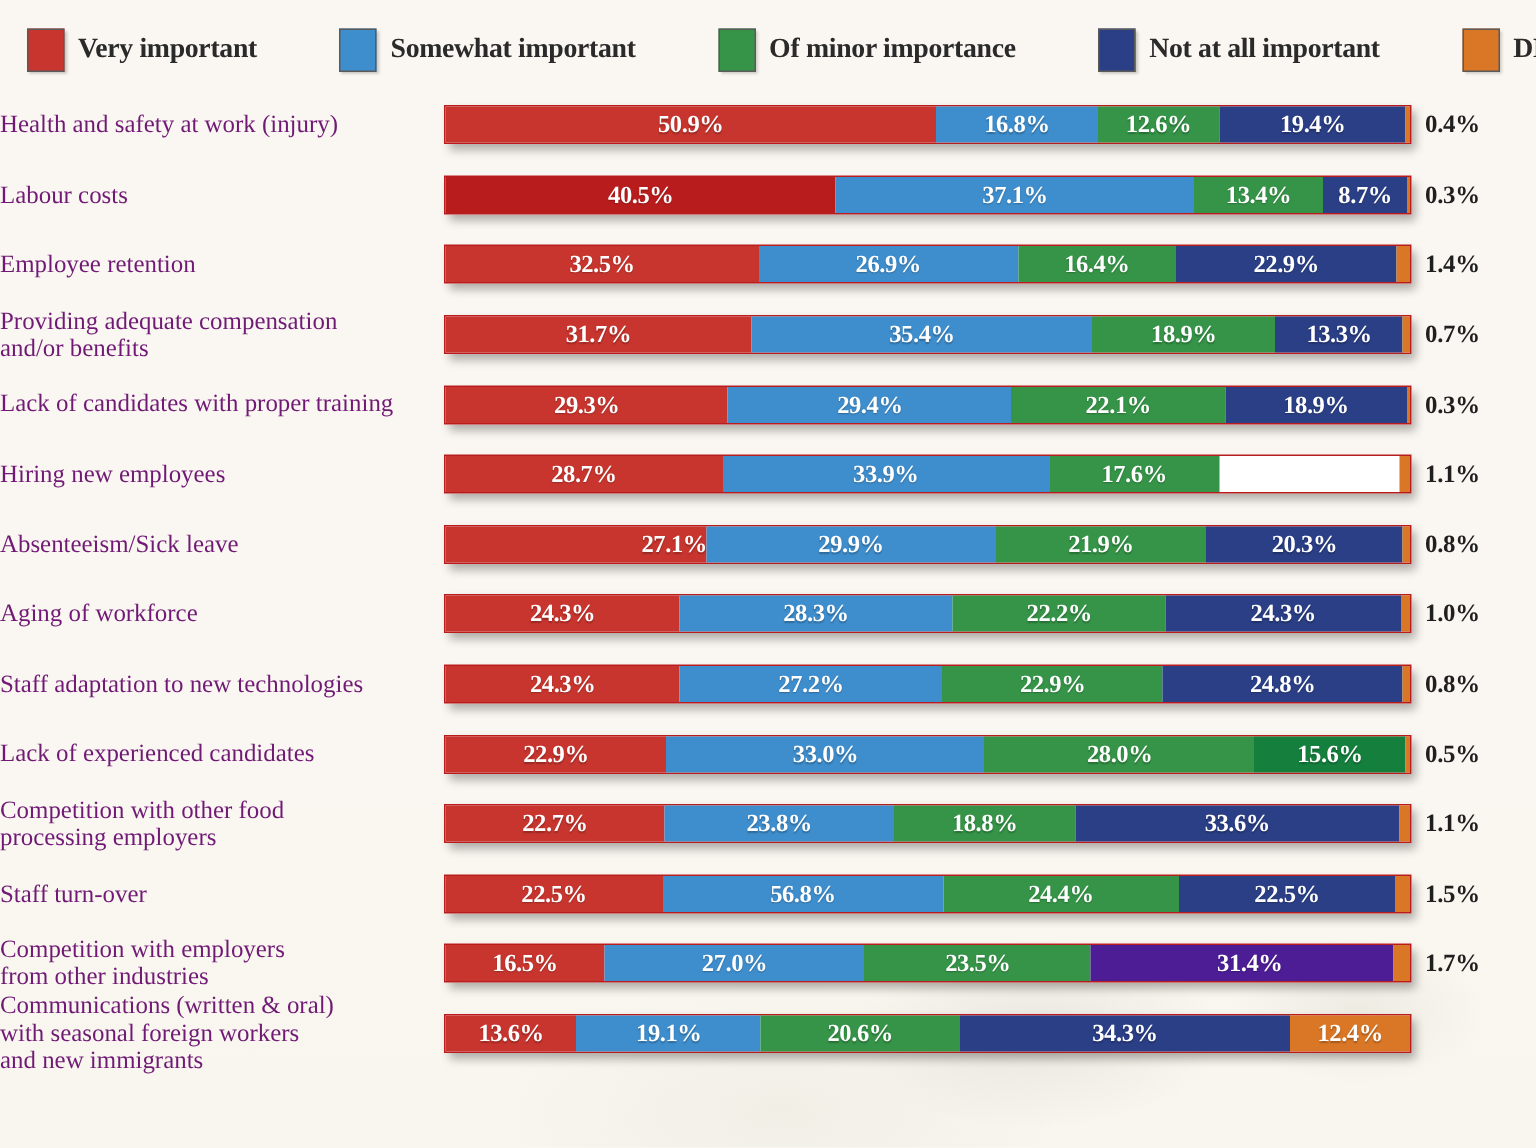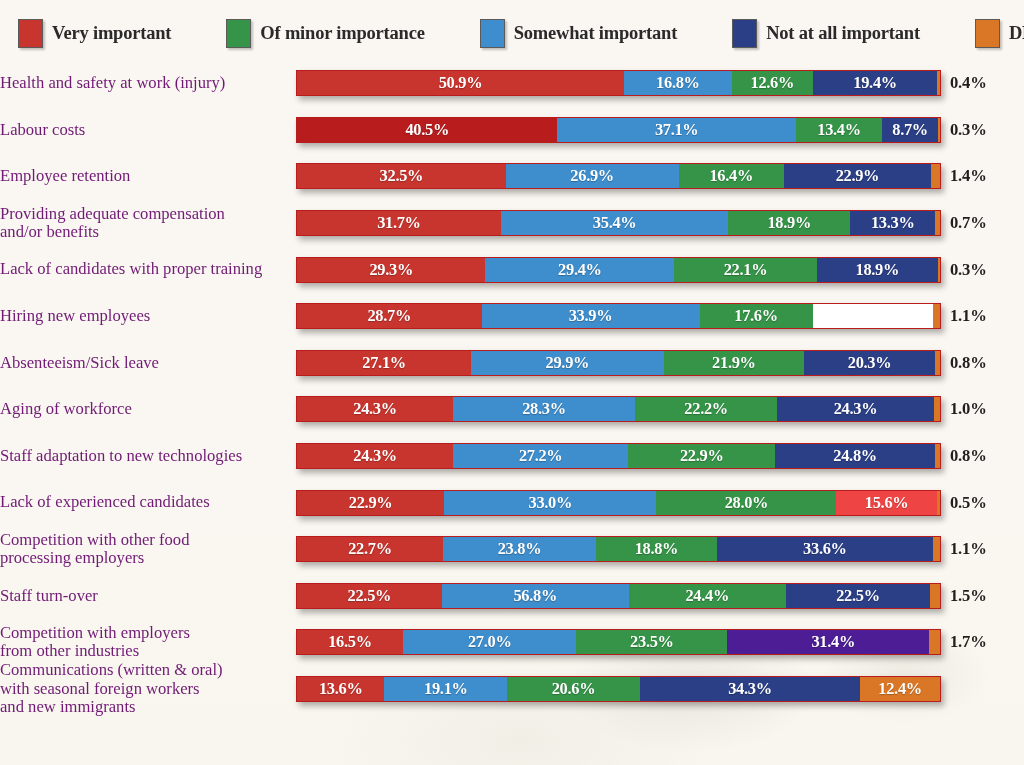--- a/index.html
+++ b/index.html
@@ -133,26 +133,26 @@
 <div id="bg-wash"></div>
 
 <div id="page">
 
   <div id="legend">
       <div class="legend-item">
         <div class="legend-swatch" style="background: rgb(200, 53, 46);"></div>
         <div class="legend-label">Very important</div>
       </div>
       <div class="legend-item">
+        <div class="legend-swatch" style="background: rgb(62, 141, 204);"></div>
+        <div class="legend-label">Somewhat important</div>
+      </div>
+      <div class="legend-item">
         <div class="legend-swatch" style="background: rgb(53, 148, 71);"></div>
         <div class="legend-label">Of minor importance</div>
-      </div>
-      <div class="legend-item">
-        <div class="legend-swatch" style="background: rgb(62, 141, 204);"></div>
-        <div class="legend-label">Somewhat important</div>
       </div>
       <div class="legend-item">
         <div class="legend-swatch" style="background: rgb(43, 63, 135);"></div>
         <div class="legend-label">Not at all important</div>
       </div>
       <div class="legend-item">
         <div class="legend-swatch" style="background: rgb(217, 119, 38);"></div>
         <div class="legend-label">DNK/DNA</div>
       </div>
     </div>
@@ -283,21 +283,21 @@
           </div>
           <div class="seg" title="DNK/DNA" style="background: rgb(217, 119, 38); width: 1.1%;"></div>
         </div>
         <div class="outer-value">1.1%</div>
       </div>
       <div class="row">
         <div class="row-label">
           <div>Absenteeism/Sick leave</div>
         </div>
         <div class="bar">
-          <div class="seg" title="Very important" style="background: rgb(200, 53, 46); width: 27.1%;">
+          <div class="seg" title="Very important" style="background: rgb(200, 53, 46); width: 27.1%; justify-content: flex-end;">
             <span>27.1%</span>
           </div>
           <div class="seg" title="Somewhat important" style="background: rgb(62, 141, 204); width: 29.9%;">
             <span>29.9%</span>
           </div>
           <div class="seg" title="Of minor importance" style="background: rgb(53, 148, 71); width: 21.9%;">
             <span>21.9%</span>
           </div>
           <div class="seg" title="Not at all important" style="background: rgb(43, 63, 135); width: 20.3%;">
             <span>20.3%</span>
@@ -355,21 +355,21 @@
         <div class="bar">
           <div class="seg" title="Very important" style="background: rgb(200, 53, 46); width: 22.9%;">
             <span>22.9%</span>
           </div>
           <div class="seg" title="Somewhat important" style="background: rgb(62, 141, 204); width: 33%;">
             <span>33.0%</span>
           </div>
           <div class="seg" title="Of minor importance" style="background: rgb(53, 148, 71); width: 28%;">
             <span>28.0%</span>
           </div>
-          <div class="seg" title="Not at all important" style="background: #ef4444; width: 15.6%; text-align: right;">
+          <div class="seg" title="Not at all important" style="background: #15803d; width: 15.6%; text-align: right;">
             <span>15.6%</span>
           </div>
           <div class="seg" title="DNK/DNA" style="background: rgb(217, 119, 38); width: 0.5%;"></div>
         </div>
         <div class="outer-value">0.5%</div>
       </div>
       <div class="row">
         <div class="row-label">
           <div>Competition with other food</div>
           <div>processing employers</div>

